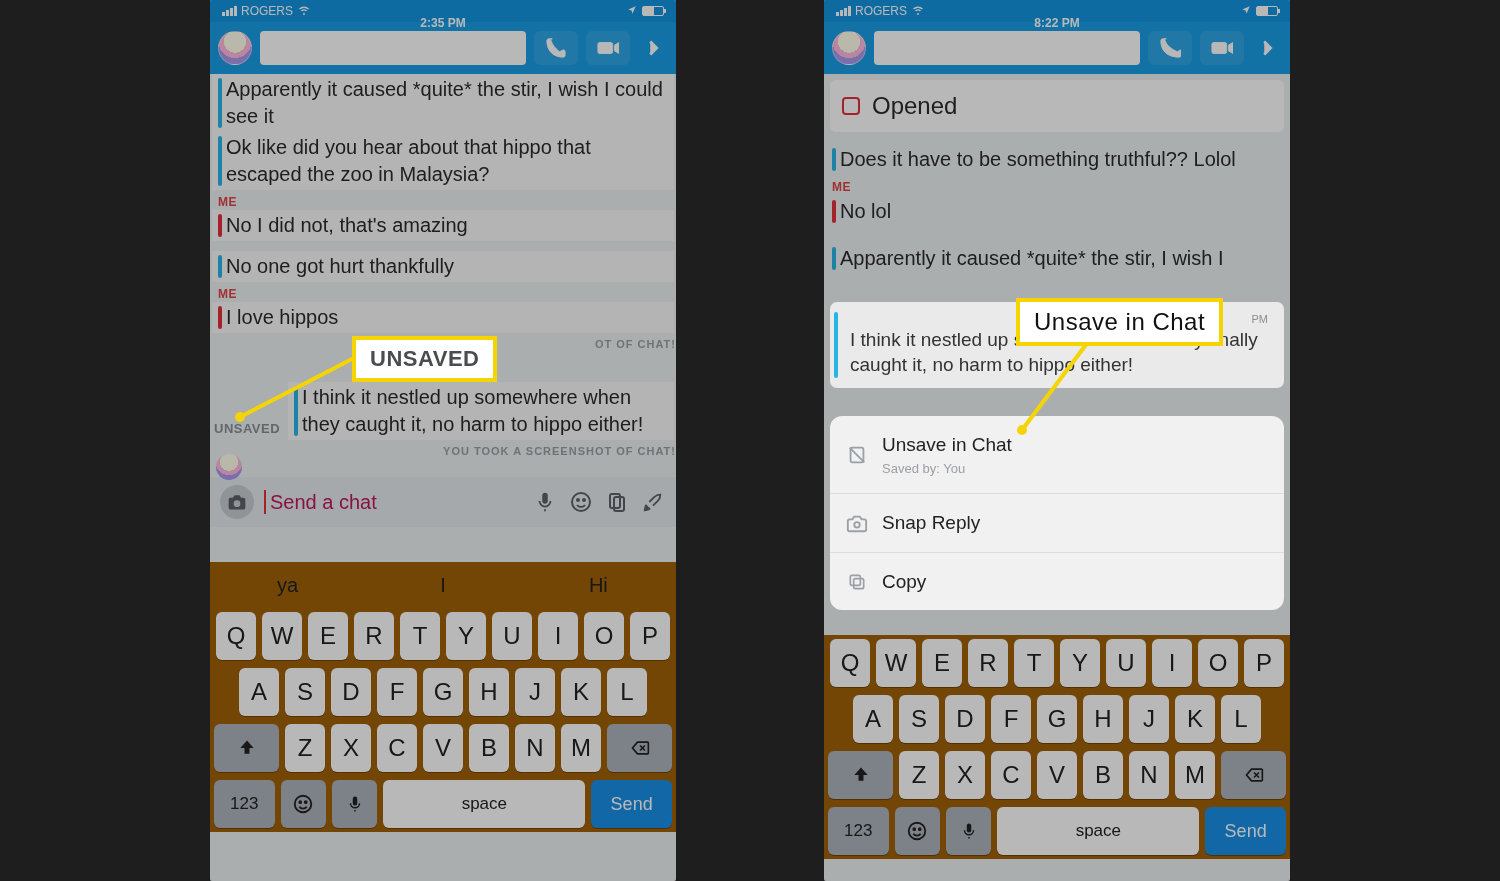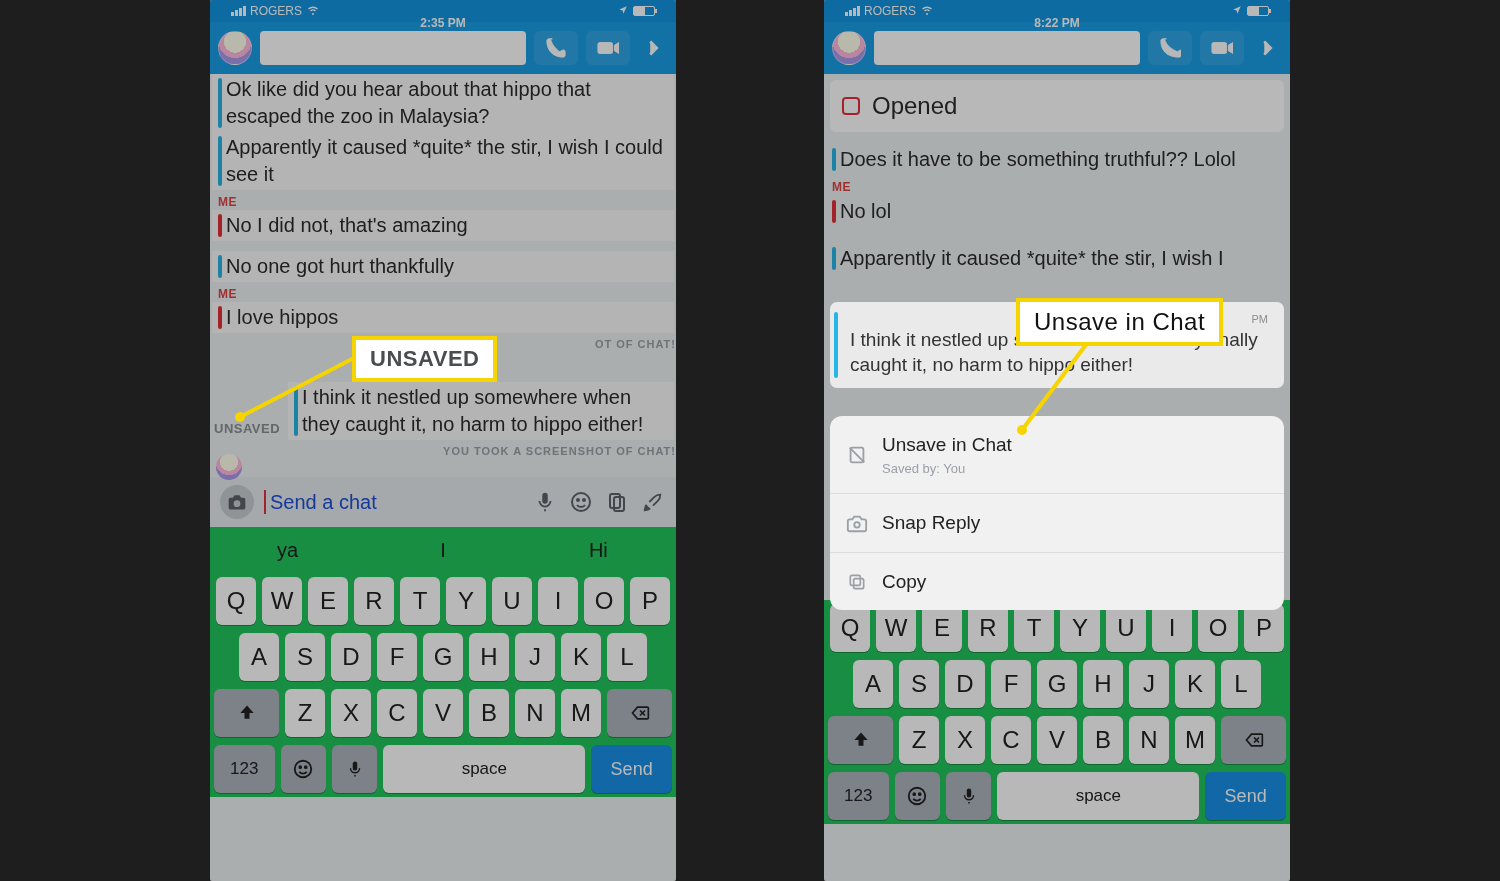--- a/index.html
+++ b/index.html
@@ -1,19 +1,19 @@
 <!DOCTYPE html>
 <html><head>
 <meta charset="utf-8">
 <style>
   *{box-sizing:border-box;margin:0;padding:0;font-family:-apple-system,Helvetica,Arial,sans-serif;}
   body{background:#1e1e1e;width:1500px;height:881px;overflow:hidden;display:flex;justify-content:center;align-items:flex-start;gap:148px;padding-top:0;}
   .phone{width:466px;height:881px;position:relative;background:#eef1f3;border-radius:2px;overflow:hidden;}
   .dimmer{position:absolute;inset:0;background:rgba(0,0,0,.28);pointer-events:none;z-index:40;}
-  .status-bar{height:22px;background:#1295e0;display:flex;align-items:center;color:#fff;font-size:12px;padding:0 21px;position:relative;}
+  .status-bar{height:22px;background:#1295e0;display:flex;align-items:center;color:#fff;font-size:12px;padding:0 12px;position:relative;}
   .status-left{display:flex;align-items:center;gap:4px;}
   .sig{display:flex;gap:1px;align-items:flex-end;}
   .sig i{width:3px;background:#fff;display:block;}
   .sig i:nth-child(1){height:4px}.sig i:nth-child(2){height:6px}.sig i:nth-child(3){height:8px}.sig i:nth-child(4){height:10px}
   .status-time{position:absolute;left:0;right:0;text-align:center;font-weight:600;margin-top:24px;}
   .status-right{margin-left:auto;display:flex;align-items:center;gap:5px;}
   .batt{width:22px;height:10px;border:1px solid #fff;border-radius:2px;position:relative;}
   .batt::after{content:"";position:absolute;right:-3px;top:2px;width:2px;height:4px;background:#fff;}
   .batt i{display:block;height:100%;width:55%;background:#fff;}
   .hdr{height:52px;background:#1a9ee6;display:flex;align-items:center;padding:0 8px;gap:8px;}
@@ -26,24 +26,24 @@
   .msg{padding:2px 10px 2px 14px;position:relative;background:#fafafa;margin:0 2px;}
   .msg.blue::before,.msg.red::before{content:"";position:absolute;left:6px;top:4px;bottom:4px;width:4px;border-radius:2px;}
   .msg.blue::before{background:#27b5e6;}
   .msg.red::before{background:#e4313b;}
   .sender{font-size:12px;font-weight:700;letter-spacing:.5px;padding:4px 8px 0;color:#d44;}
   .sysline{font-size:11px;letter-spacing:1px;color:#9aa0a6;text-align:right;padding:4px 0;font-weight:600;}
   .unsaved-label{position:absolute;font-size:13px;color:#8a8f94;font-weight:600;letter-spacing:0.5px;}
   .sm-bitmoji{width:26px;height:26px;border-radius:50%;background:radial-gradient(circle at 50% 30%,#ffe 0 40%,#fbd 0 60%,#a9e 0);position:absolute;}
   .composer{height:50px;background:#e7eaed;display:flex;align-items:center;padding:0 10px;gap:10px;}
   .cam{width:34px;height:34px;border-radius:50%;background:#c7cdd2;display:flex;align-items:center;justify-content:center;}
-  .chat-input{flex:1;height:34px;display:flex;align-items:center;color:#1d4ed8;font-size:20px;position:relative;}
+  .chat-input{flex:1;height:34px;display:flex;align-items:center;color:#be185d;font-size:20px;position:relative;}
   .chat-input::before{content:"";width:2px;height:24px;background:#e4313b;margin-right:4px;}
   .cicon{color:#7a8085;width:26px;height:26px;display:flex;align-items:center;justify-content:center;}
-  .kbd{background:#22c55e;}
+  .kbd{background:#a16207;margin-top:35px;}
   .sugg{height:46px;display:flex;}
   .sugg div{flex:1;display:flex;align-items:center;justify-content:center;font-size:20px;color:#222;}
   .krow{display:flex;justify-content:center;gap:6px;padding:4px 4px;}
   .key{background:#fff;border-radius:6px;height:48px;flex:1;max-width:40px;display:flex;align-items:center;justify-content:center;font-size:24px;color:#222;box-shadow:0 1px 0 rgba(0,0,0,.3);}
   .key.dark{background:#aeb4bd;}
   .key.wide{max-width:none;}
   .key.space{max-width:none;flex:4;font-size:17px;}
   .key.send{background:#1a8fe6;color:#fff;max-width:none;flex:1.6;font-size:18px;}
   .key.n123{max-width:none;flex:1.2;font-size:17px;background:#aeb4bd;}
   .key.emoji,.key.mic{max-width:none;flex:0.9;background:#aeb4bd;}
@@ -107,22 +107,22 @@
         </svg>
     </div>
     <div class="hbtn last">
       <svg class="svg" viewBox="0 0 24 24" fill="none" stroke-width="3">
           <path d="M9 5l7 7-7 7"></path>
         </svg>
     </div>
   </div>
 
   <div class="chat" style="height:403px;position:relative;">
+    <div class="msg blue"><span>Apparently it caused *quite* the stir, I wish I could see it</span></div>
     <div class="msg blue"><span>Ok like did you hear about that hippo that escaped the zoo in Malaysia?</span></div>
-    <div class="msg blue"><span>Apparently it caused *quite* the stir, I wish I could see it</span></div>
     <div class="sender">ME</div>
     <div class="msg red"><span>No I did not, that's amazing</span></div>
     <div style="height:10px"></div>
     <div class="msg blue"><span>No one got hurt thankfully</span></div>
     <div class="sender">ME</div>
     <div class="msg red"><span>I love hippos</span></div>
     <div class="sysline"><span>OT OF CHAT!</span></div>
     <div style="height:26px"></div>
     <span class="unsaved-label" style="left:4px;top:346px;">UNSAVED</span>
     <div class="msg blue" style="margin-left:78px;"><span>I think it nestled up somewhere when they caught it, no harm to hippo either!</span></div>

